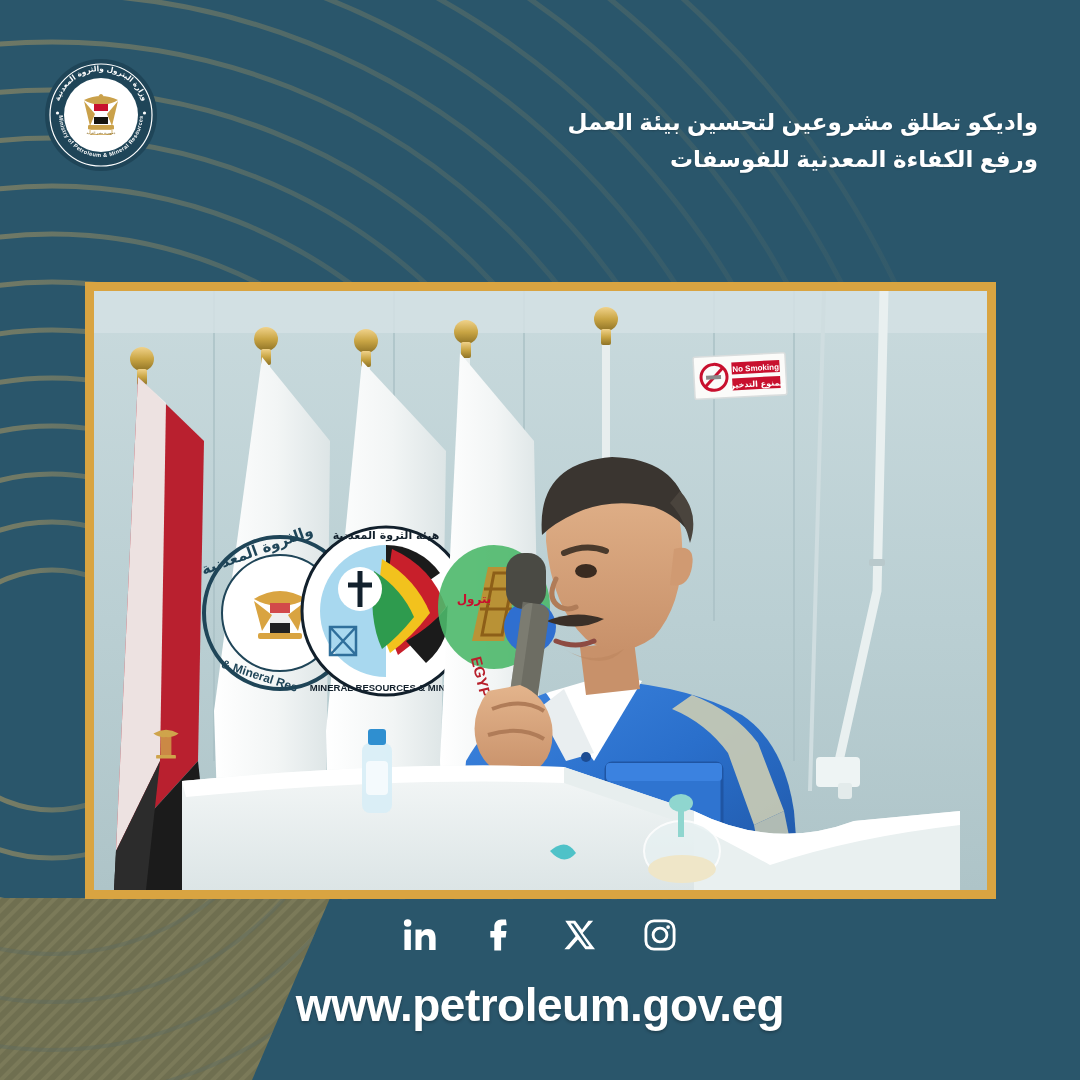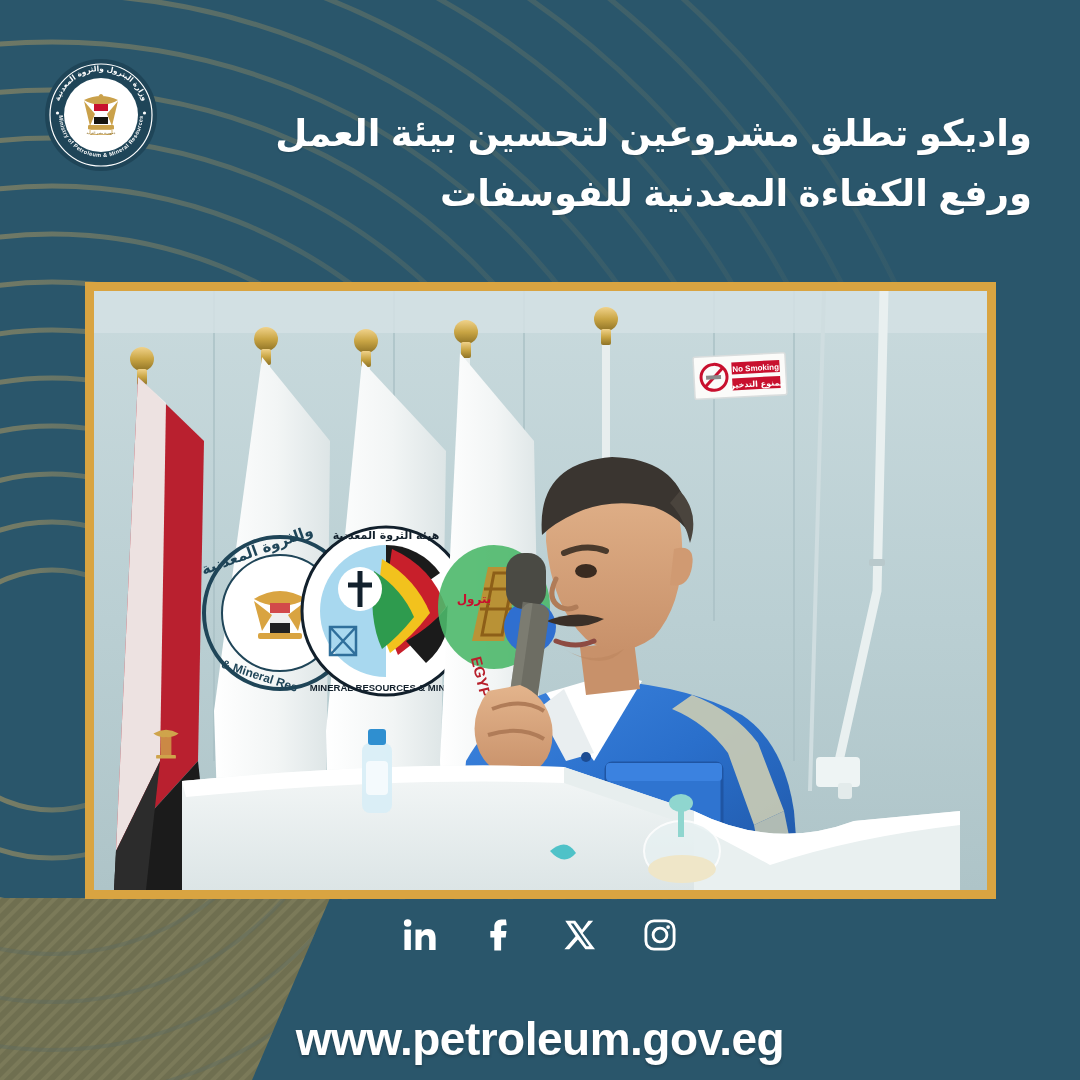--- a/index.html
+++ b/index.html
@@ -38,27 +38,27 @@
   .seal{
     position:absolute;
     left:44px;top:58px;
     width:114px;height:114px;
   }
   .seal svg{display:block;}
 
   
   .headline{
     position:absolute;
-    right:48px;top:104px;
+    right:42px;top:104px;
     width:680px;
     text-align:right;
     direction:rtl;
     color:#ffffff;
     font-weight:bold;
-    font-size:37px;
+    font-size:23px;
     line-height:1.62;
     letter-spacing:0px;
     text-shadow:0 1px 2px rgba(0,0,0,.18);
   }
   .headline .ln{display:block;white-space:nowrap;}
 
   
   .photo-frame{
     position:absolute;
     left:85px;top:282px;
@@ -94,21 +94,20 @@
   
   .url{
     position:absolute;
     left:0;right:0;top:978px;
     text-align:center;
     color:#ffffff;
     font-weight:bold;
     font-size:46px;
     letter-spacing:-0.5px;
     text-shadow:0 2px 3px rgba(0,0,0,.25);
-    margin-top:34px;
   }
 </style>
 </head>
 <body>
 
 <div class="card">
 
   <div class="arcs">
     <svg width="1080" height="1080" viewBox="0 0 1080 1080" aria-hidden="true">
       <defs>

